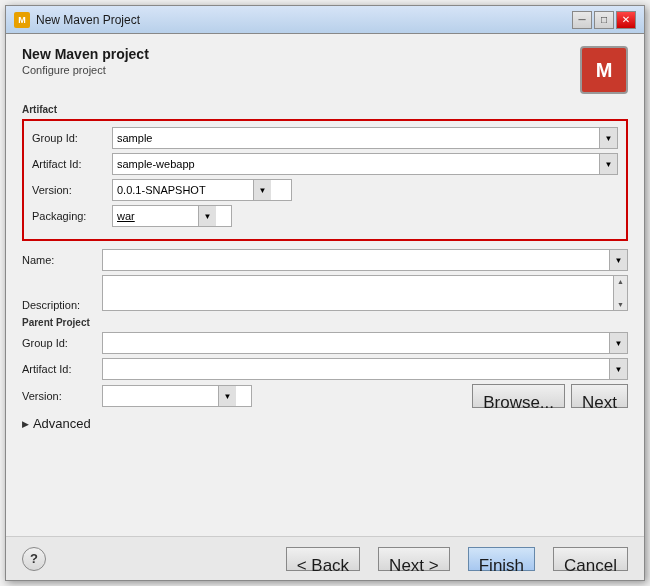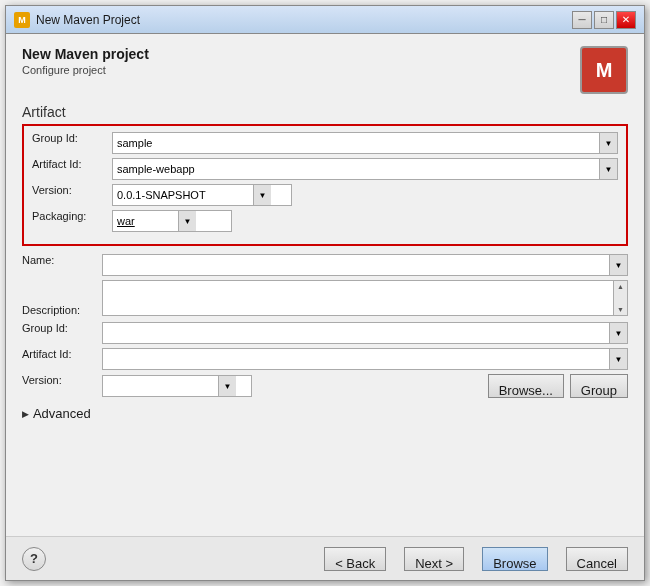--- a/index.html
+++ b/index.html
@@ -90,32 +90,33 @@
       border-radius: 4px;
       display: flex;
       align-items: center;
       justify-content: center;
       color: white;
       font-size: 20px;
       font-weight: bold;
       border: 2px solid #999;
     }
     .section-label {
-      font-size: 14px;
+      font-size: 10px;
       color: #333;
       margin-bottom: 4px;
-      font-weight: normal;
+      font-weight: bold;
     }
     .artifact-section {
       border: 2px solid #cc0000;
       padding: 6px 8px 8px 8px;
       margin-bottom: 8px;
     }
     .form-row {
       display: flex;
+      align-items: center;
       margin-bottom: 4px;
       min-height: 22px;
     }
     .form-label {
       width: 80px;
       font-size: 11px;
       color: #1a1a1a;
       flex-shrink: 0;
     }
     .form-input-wrap {
@@ -145,21 +146,21 @@
       display: flex;
       align-items: center;
       justify-content: center;
       font-size: 8px;
       cursor: pointer;
       flex-shrink: 0;
     }
     .btn {
       height: 24px;
       padding: 8px 10px;
-      font-size: 13px;
+      font-size: 17px;
       border: 1px solid #888;
       background: linear-gradient(to bottom, #f0f0f0, #d8d8d8);
       cursor: pointer;
       color: #1a1a1a;
     }
     .btn-blue {
       background: linear-gradient(to bottom, #d0e4f8, #a8c8f0);
       border: 1px solid #6688aa;
     }
     .advanced-row {
@@ -255,21 +256,21 @@
             <input type="text" value="0.0.1-SNAPSHOT" style="width: 140px;">
             <div class="combo-arrow">▼</div>
           </div>
         </div>
       </div>
 
       <div class="form-row">
         <span class="form-label">Packaging:</span>
         <div class="form-input-wrap">
           <div class="combo-wrap" style="width:120px">
-            <input type="text" value="war" style="width: 65px; text-decoration: underline;">
+            <input type="text" value="war" style="width: 85px; text-decoration: underline;">
             <div class="combo-arrow">▼</div>
           </div>
         </div>
       </div>
     </div>
 
     <div class="form-row">
       <span class="form-label">Name:</span>
       <div class="form-input-wrap">
         <div class="combo-wrap" style="flex:1">
@@ -283,20 +284,21 @@
       <span class="form-label">Description:</span>
       <div style="flex:1;display:flex;border:1px solid #aaa;background:white;height:36px">
         <textarea style="flex: 1 1 0%; border: none; outline: none; font-size: 11px; padding: 2px 4px; resize: none; background: transparent; height: 100%;"></textarea>
         <div style="width:14px;background:#e8e8e8;border-left:1px solid #aaa;display:flex;flex-direction:column;align-items:center;justify-content:space-between;padding:2px 0">
           <span style="font-size:7px;color:#555">▲</span>
           <span style="font-size:7px;color:#555">▼</span>
         </div>
       </div>
     </div>
 
+    <div class="section-label">Parent Project</div>
 
     <div class="form-row">
       <span class="form-label">Group Id:</span>
       <div class="form-input-wrap">
         <div class="combo-wrap" style="flex:1">
           <input type="text" style="flex: 1 1 0%;">
           <div class="combo-arrow">▼</div>
         </div>
       </div>
     </div>
@@ -313,34 +315,34 @@
 
     <div class="form-row">
       <span class="form-label">Version:</span>
       <div class="form-input-wrap" style="gap:6px">
         <div class="combo-wrap" style="width:150px">
           <input type="text" style="width: 115px;">
           <div class="combo-arrow">▼</div>
         </div>
         <div class="spacer"></div>
         <button class="btn">Browse...</button>
-        <button class="btn">Group</button>
+        <button class="btn">Next</button>
       </div>
     </div>
 
     <div class="advanced-row">
       <span class="triangle">▶</span>
       <span style="font-size:13px;color:#1a1a1a">Advanced</span>
     </div>
 
   </div>
 
   <div class="footer">
     <div class="footer-help">?</div>
     <div class="spacer"></div>
     <div class="footer-buttons">
       <button class="btn">&lt; Back</button>
       <button class="btn">Next &gt;</button>
-      <button class="btn btn-blue">Browse</button>
+      <button class="btn btn-blue">Finish</button>
       <button class="btn">Cancel</button>
     </div>
   </div>
 </div>
 
 </body></html>

